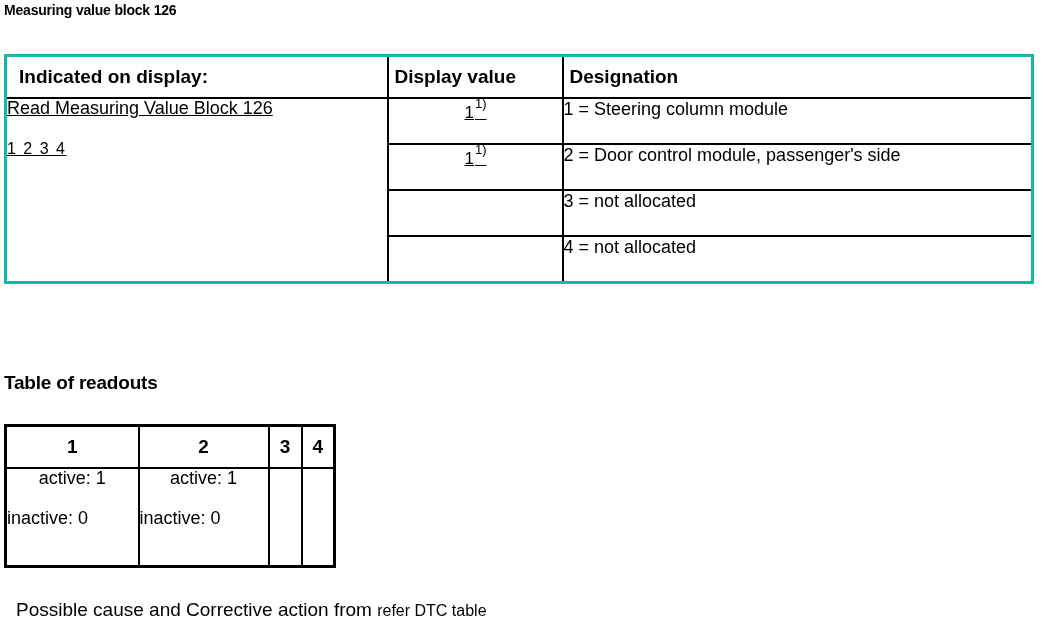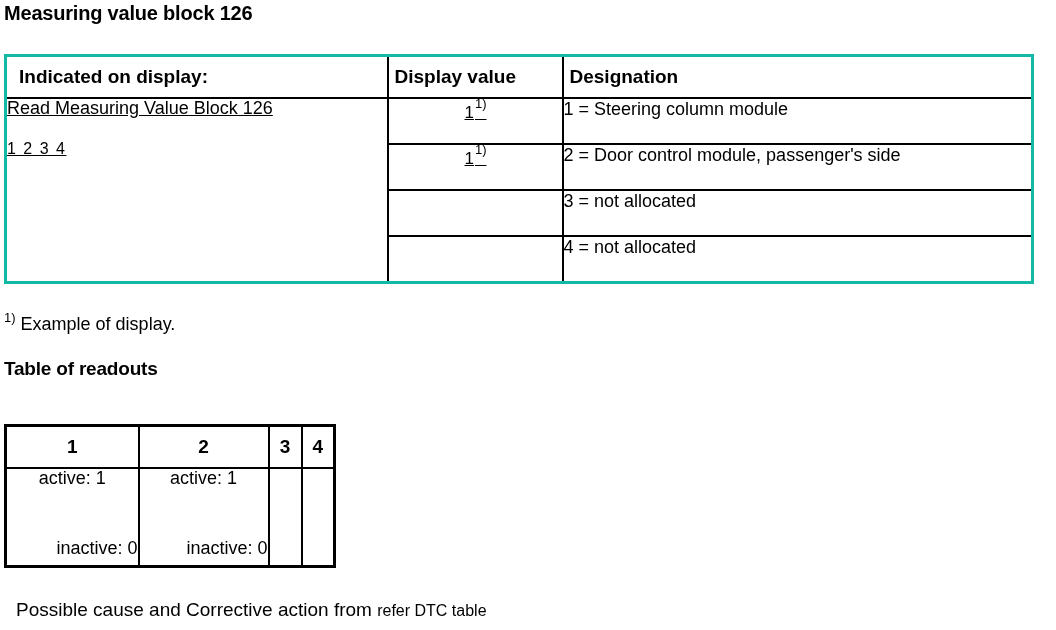--- a/index.html
+++ b/index.html
@@ -20,30 +20,30 @@
     position: relative;
     width: 1056px;
     height: 630px;
   }
 
   
   .doc-title {
     position: absolute;
     left: 4px;
     top: 2px;
-    font-size: 20px;
+    font-size: 14px;
     font-weight: bold;
     letter-spacing: -0.2px;
     white-space: nowrap;
   }
 
   .section-title {
     position: absolute;
     left: 4px;
-    top: 358px;
+    top: 372px;
     font-size: 19px;
     font-weight: bold;
     letter-spacing: -0.2px;
     white-space: nowrap;
   }
 
   
   .footnote {
     position: absolute;
     left: 4px;
@@ -189,23 +189,23 @@
     line-height: 1;
   }
   .rd-body-cell .rd-active {
     display: block;
     text-align: center;
     font-size: 18px;
     white-space: nowrap;
   }
   .rd-body-cell .rd-inactive {
     display: block;
-    text-align: right;
-    font-size: 18px;
-    margin-top: 52px;
+    text-align: left;
+    font-size: 18px;
+    margin-top: 22px;
     white-space: nowrap;
   }
   .rd-empty {
     height: 96px;
     vertical-align: top;
   }
 </style>
 </head>
 <body>
 
@@ -251,23 +251,20 @@
         <td class="cell-display"></td>
         <td class="cell-design">3 = not allocated</td>
       </tr>
       <tr>
         <td class="cell-display"></td>
         <td class="cell-design">4 = not allocated</td>
       </tr>
     </tbody>
   </table>
 
-  <div class="footnote">
-    <span class="fn-mark">1)</span><span> Example of display.</span>
-  </div>
 
   <div class="section-title">Table of readouts</div>
 
   <table class="readouts-table">
     <colgroup>
       <col class="rd-col-1">
       <col class="rd-col-2">
       <col class="rd-col-3">
       <col class="rd-col-4">
     </colgroup>

